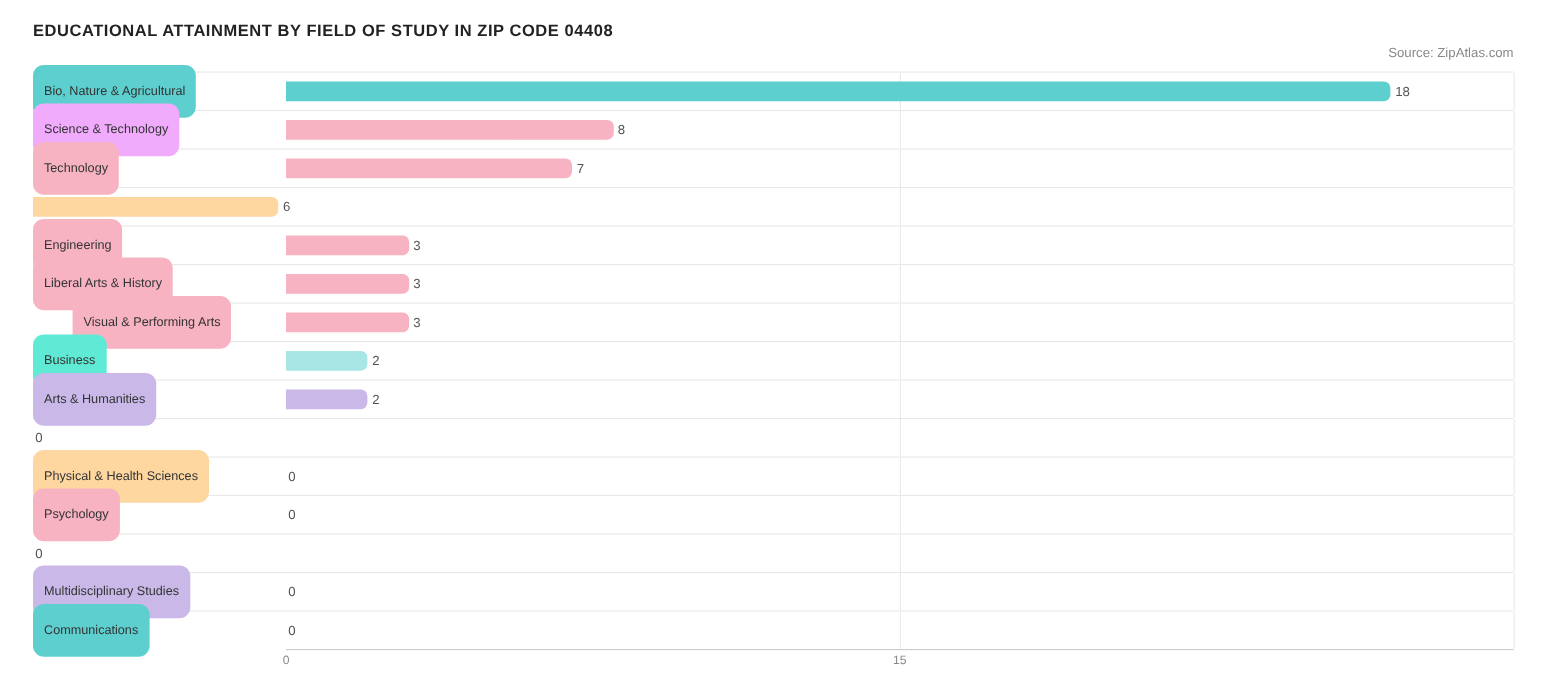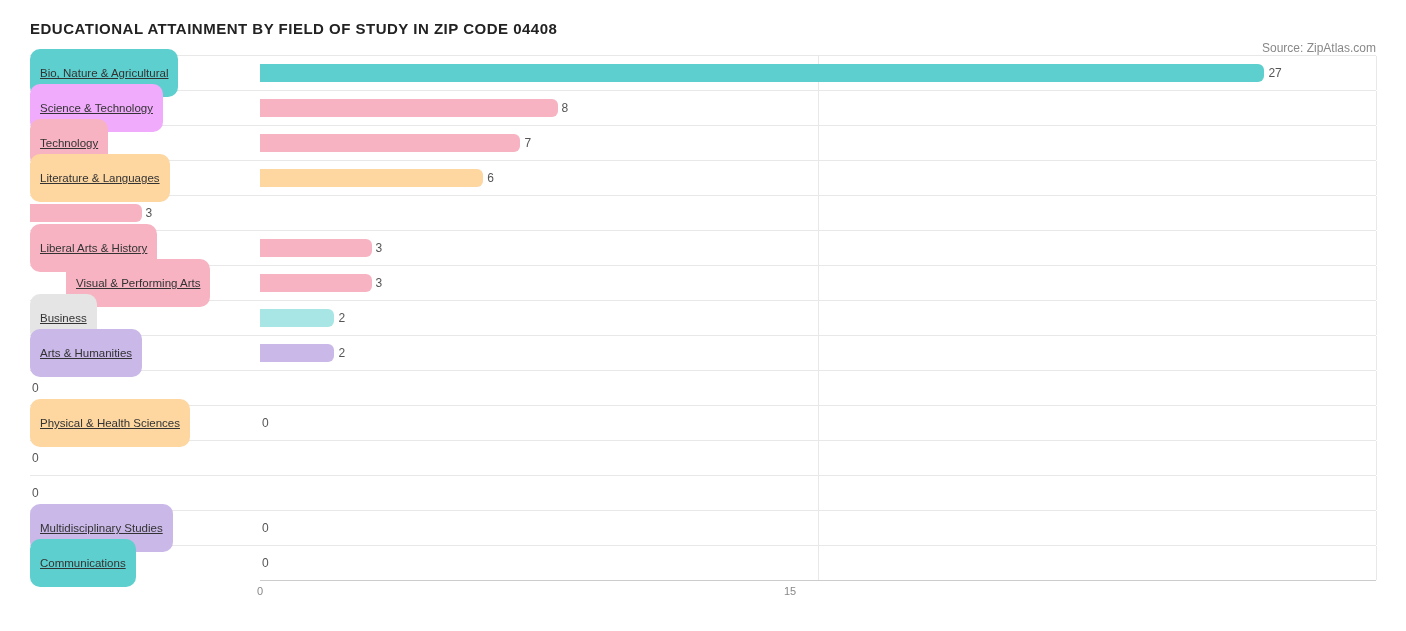--- a/index.html
+++ b/index.html
@@ -15,20 +15,21 @@
       font-weight: bold;
       letter-spacing: 0.5px;
       color: #222;
       margin-bottom: 4px;
       text-transform: uppercase;
     }
     .source-label {
       font-size: 12px;
       color: #888;
       text-align: right;
+      margin-bottom: 10px;
     }
     .chart-area {
       position: relative;
       width: 100%;
     }
     .bar-row {
       display: flex;
       align-items: center;
       height: 35px;
       border-top: 1px solid #e8e8e8;
@@ -48,21 +49,20 @@
       gap: 6px;
       z-index: 2;
     }
     .label-pill {
       display: inline-block;
       border-radius: 10px;
       padding: 18px 10px;
       font-size: 11.5px;
       color: #333;
       white-space: nowrap;
-      text-decoration: underline;
     }
     .bar-container {
       flex: 1;
       position: relative;
       height: 22px;
       display: flex;
       align-items: center;
     }
     .bar {
       height: 18px;
@@ -104,21 +104,21 @@
 <div class="chart-area" id="chart-area">
 
 <div class="bar-row">
       <div class="grid-line" style="left: 788px; height: 100%;"></div>
       <div class="grid-line" style="left: 1346px; height: 100%;"></div>
       <div class="bar-label">
         <span class="label-pill" style="background: rgb(94, 207, 207);">Bio, Nature &amp; Agricultural</span>
       </div>
       <div class="bar-container">
         <div class="bar" style="width: 1004.4px; background: rgb(94, 207, 207);"></div>
-        <span class="bar-value" style="--bar-width: 1004.4px; left: 1008.4px;">27</span>
+        <span class="bar-value" style="--bar-width: 1004.4px; left: 1008.4px;">18</span>
       </div>
     </div>
     <div class="bar-row">
       <div class="grid-line" style="left: 788px; height: 100%;"></div>
       <div class="grid-line" style="left: 1346px; height: 100%;"></div>
       <div class="bar-label">
         <span class="label-pill" style="background: #f0abfc;">Science &amp; Technology</span>
       </div>
       <div class="bar-container">
         <div class="bar" style="width: 297.6px; background: rgb(247, 179, 194);"></div>
@@ -132,31 +132,31 @@
         <span class="label-pill" style="background: rgb(247, 179, 194);">Technology</span>
       </div>
       <div class="bar-container">
         <div class="bar" style="width: 260.4px; background: rgb(247, 179, 194);"></div>
         <span class="bar-value" style="--bar-width: 260.4px; left: 264.4px;">7</span>
       </div>
     </div>
     <div class="bar-row">
       <div class="grid-line" style="left: 788px; height: 100%;"></div>
       <div class="grid-line" style="left: 1346px; height: 100%;"></div>
-      <div class="bar-label">
-        <span class="label-pill" style="background: rgb(253, 214, 160);">Literature &amp; Languages</span>
-      </div>
       <div class="bar-container">
         <div class="bar" style="width: 223.2px; background: rgb(253, 214, 160);"></div>
         <span class="bar-value" style="--bar-width: 223.20000000000002px; left: 227.2px;">6</span>
       </div>
     </div>
     <div class="bar-row">
       <div class="grid-line" style="left: 788px; height: 100%;"></div>
       <div class="grid-line" style="left: 1346px; height: 100%;"></div>
+      <div class="bar-label">
+        <span class="label-pill" style="background: rgb(247, 179, 194);">Engineering</span>
+      </div>
       <div class="bar-container">
         <div class="bar" style="width: 111.6px; background: rgb(247, 179, 194);"></div>
         <span class="bar-value" style="--bar-width: 111.60000000000001px; left: 115.6px;">3</span>
       </div>
     </div>
     <div class="bar-row">
       <div class="grid-line" style="left: 788px; height: 100%;"></div>
       <div class="grid-line" style="left: 1346px; height: 100%;"></div>
       <div class="bar-label">
         <span class="label-pill" style="background: rgb(247, 179, 194);">Liberal Arts &amp; History</span>
@@ -174,21 +174,21 @@
       </div>
       <div class="bar-container">
         <div class="bar" style="width: 111.6px; background: rgb(247, 179, 194);"></div>
         <span class="bar-value" style="--bar-width: 111.60000000000001px; left: 115.6px;">3</span>
       </div>
     </div>
     <div class="bar-row">
       <div class="grid-line" style="left: 788px; height: 100%;"></div>
       <div class="grid-line" style="left: 1346px; height: 100%;"></div>
       <div class="bar-label">
-        <span class="label-pill" style="background: #e5e5e5;">Business</span>
+        <span class="label-pill" style="background: #5eead4;">Business</span>
       </div>
       <div class="bar-container">
         <div class="bar" style="width: 74.4px; background: rgb(168, 230, 230);"></div>
         <span class="bar-value" style="--bar-width: 74.4px; left: 78.4px;">2</span>
       </div>
     </div>
     <div class="bar-row">
       <div class="grid-line" style="left: 788px; height: 100%;"></div>
       <div class="grid-line" style="left: 1346px; height: 100%;"></div>
       <div class="bar-label">
@@ -212,20 +212,23 @@
       <div class="bar-label">
         <span class="label-pill" style="background: rgb(253, 214, 160);">Physical &amp; Health Sciences</span>
       </div>
       <div class="bar-container">
         <span class="bar-value" style="--bar-width: 0px; left: 2px;">0</span>
       </div>
     </div>
     <div class="bar-row">
       <div class="grid-line" style="left: 788px; height: 100%;"></div>
       <div class="grid-line" style="left: 1346px; height: 100%;"></div>
+      <div class="bar-label">
+        <span class="label-pill" style="background: rgb(247, 179, 194);">Psychology</span>
+      </div>
       <div class="bar-container">
         <span class="bar-value" style="--bar-width: 0px; left: 2px;">0</span>
       </div>
     </div>
     <div class="bar-row">
       <div class="grid-line" style="left: 788px; height: 100%;"></div>
       <div class="grid-line" style="left: 1346px; height: 100%;"></div>
       <div class="bar-container">
         <span class="bar-value" style="--bar-width: 0px; left: 2px;">0</span>
       </div>
@@ -245,16 +248,16 @@
       <div class="grid-line" style="left: 1346px; height: 100%;"></div>
       <div class="bar-label">
         <span class="label-pill" style="background: rgb(94, 207, 207);">Communications</span>
       </div>
       <div class="bar-container">
         <span class="bar-value" style="--bar-width: 0px; left: 2px;">0</span>
       </div>
     </div>
     <div style="display: flex; margin-left: 230px; border-top: 1px solid rgb(204, 204, 204); padding-top: 4px; position: relative; height: 22px;">
       <span class="x-tick" style="left: 0px;">0</span>
-      <span class="x-tick" style="left: 530px;">15</span>
+      <span class="x-tick" style="left: 558px;">15</span>
       <span class="x-tick" style="left: 1176px;">30</span>
     </div>
   </div>
 
 </body></html>

